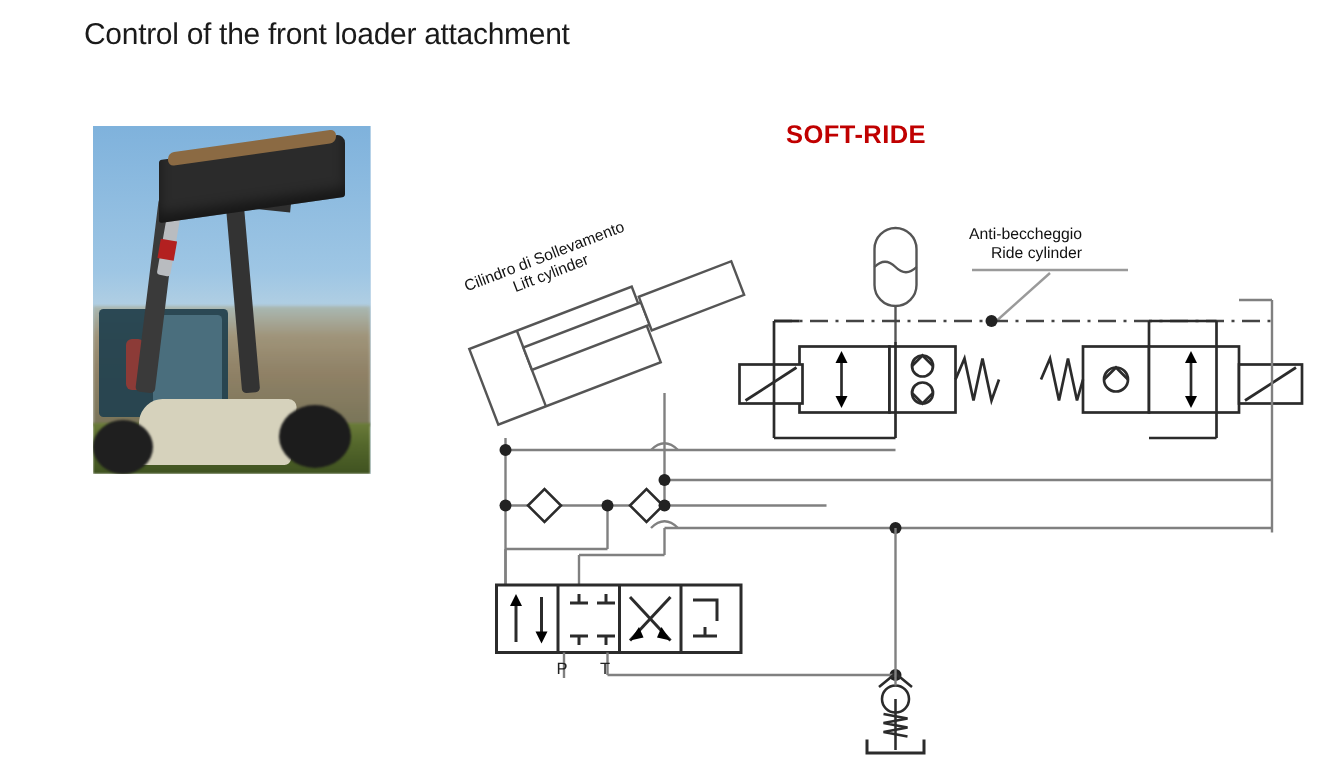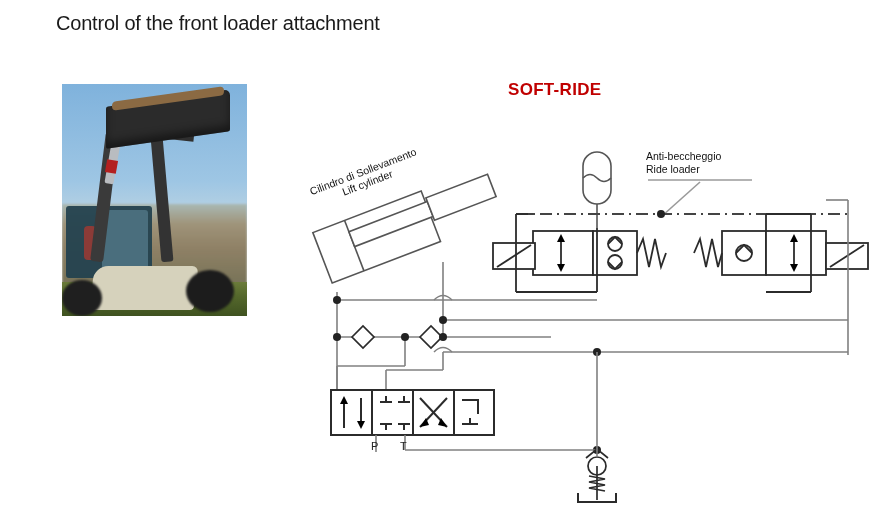--- a/index.html
+++ b/index.html
@@ -20,21 +20,21 @@
     left: 56px;
     top: 12px;
     font-size: 20px;
     font-weight: normal;
     letter-spacing: -0.2px;
     color: #1a1a1a;
     white-space: nowrap;
   }
   #soft-ride {
     position: absolute;
-    left: 508px;
+    left: 524px;
     top: 80px;
     font-size: 17px;
     font-weight: bold;
     color: #c00000;
     letter-spacing: 0.3px;
     white-space: nowrap;
   }
   
   #photo {
     position: absolute;
@@ -160,21 +160,21 @@
     text-align: center;
   }
   .lbl-ride {
     position: absolute;
     left: 646px;
     top: 150px;
     font-size: 10.5px;
     line-height: 12.5px;
     color: #111;
     white-space: nowrap;
-    text-align: left;
+    text-align: right;
   }
   .lbl-port {
     position: absolute;
     font-size: 11px;
     color: #222;
   }
 </style>
 </head>
 <body>
 
@@ -356,17 +356,17 @@
   </g>
 </svg>
 
 <div class="lbl-cyl">
   <div>Cilindro di Sollevamento</div>
   <div>Lift cylinder</div>
 </div>
 
 <div class="lbl-ride">
   <div>Anti-beccheggio</div>
-  <div>Ride loader</div>
+  <div>Ride cylinder</div>
 </div>
 
 <div class="lbl-port" style="left:371px; top:440px;">P</div>
 <div class="lbl-port" style="left:400px; top:440px;">T</div>
 
 </body></html>

